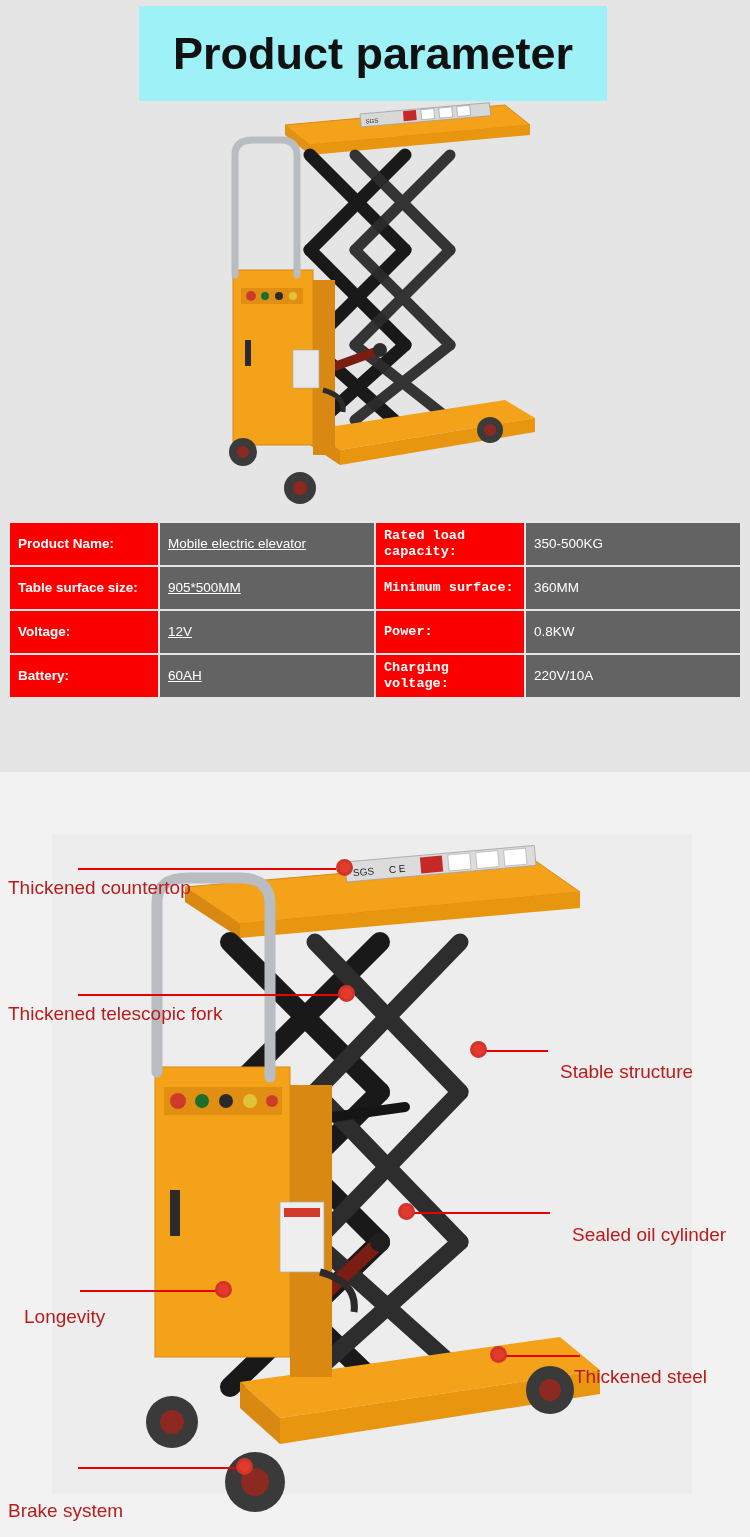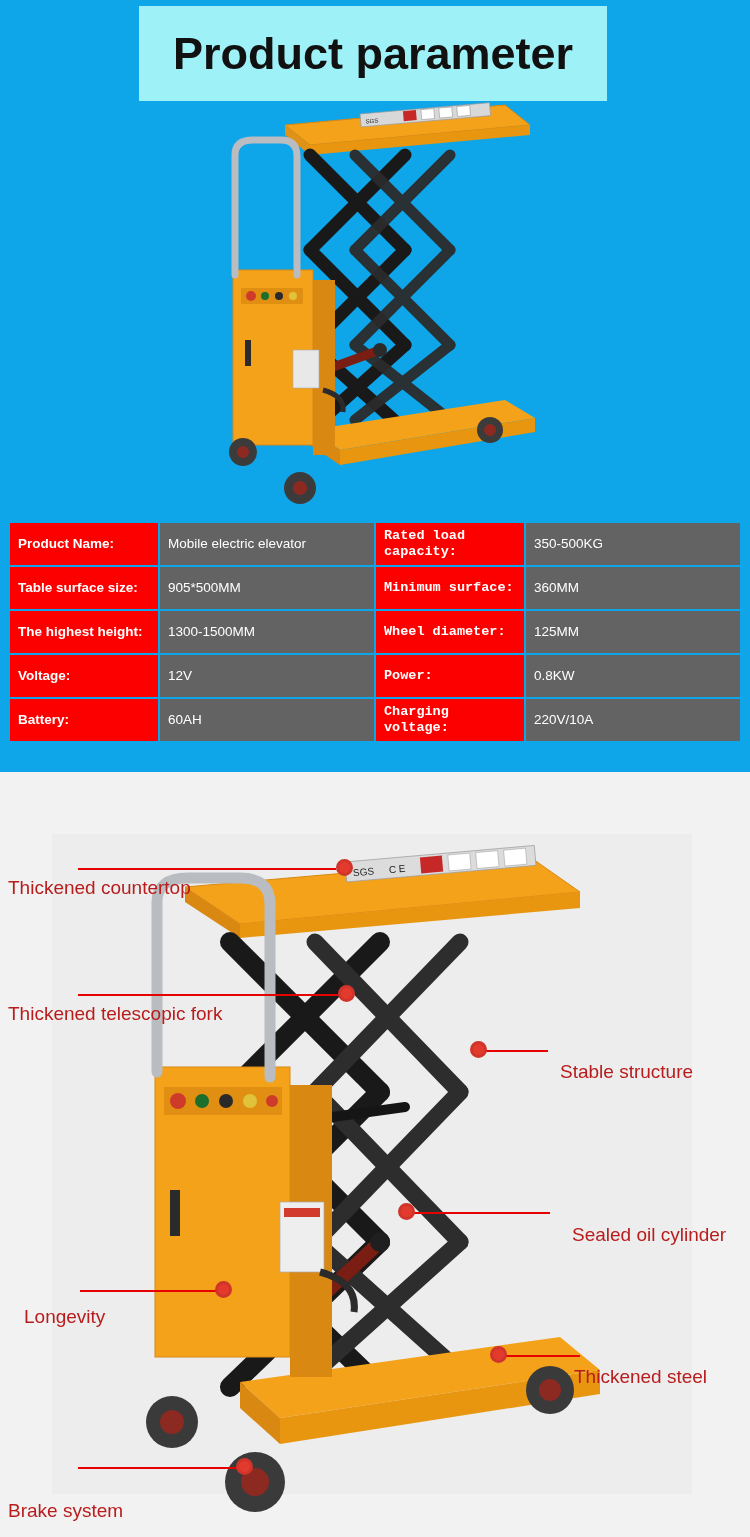--- a/index.html
+++ b/index.html
@@ -15,21 +15,21 @@
     height: 1537px;
     overflow: hidden;
     background: #ffffff;
   }
 
   
   .sec1 {
     position: relative;
     width: 750px;
     height: 772px;
-    background: #0ea5e9;
+    background: #e5e5e5;
   }
   .title-banner {
     position: absolute;
     left: 139px; top: 6px;
     width: 468px; height: 95px;
     background: #9ef2f7;
     display: flex;
     align-items: center;
     justify-content: center;
   }
@@ -67,21 +67,21 @@
   }
   .spec-table td.k {
     background: #fc0000;
     font-weight: bold;
     width: 148px;
   }
   .spec-table td.v {
     background: #636363;
     font-weight: normal;
   }
-  .spec-table td.v1 { width: 214px; }
+  .spec-table td.v1 { width: 214px; text-decoration: underline; }
   .spec-table td.k2 { width: 148px; font-family: Liberation Mono, monospace; }
   .spec-table td.v2 { width: 214px; }
 
   
   .sec2 {
     position: absolute;
     left: 0; top: 772px;
     width: 750px;
     height: 765px;
     background: #f2f2f2;
@@ -200,26 +200,20 @@
           <td class="k k2">Rated load capacity:</td>
           <td class="v v2">350-500KG</td>
         </tr>
         <tr>
           <td class="k">Table surface size:</td>
           <td class="v v1">905*500MM</td>
           <td class="k k2">Minimum surface:</td>
           <td class="v v2">360MM</td>
         </tr>
         <tr>
-          <td class="k">The highest height:</td>
-          <td class="v v1">1300-1500MM</td>
-          <td class="k k2">Wheel diameter:</td>
-          <td class="v v2">125MM</td>
-        </tr>
-        <tr>
           <td class="k">Voltage:</td>
           <td class="v v1">12V</td>
           <td class="k k2">Power:</td>
           <td class="v v2">0.8KW</td>
         </tr>
         <tr>
           <td class="k">Battery:</td>
           <td class="v v1">60AH</td>
           <td class="k k2">Charging voltage:</td>
           <td class="v v2">220V/10A</td>

